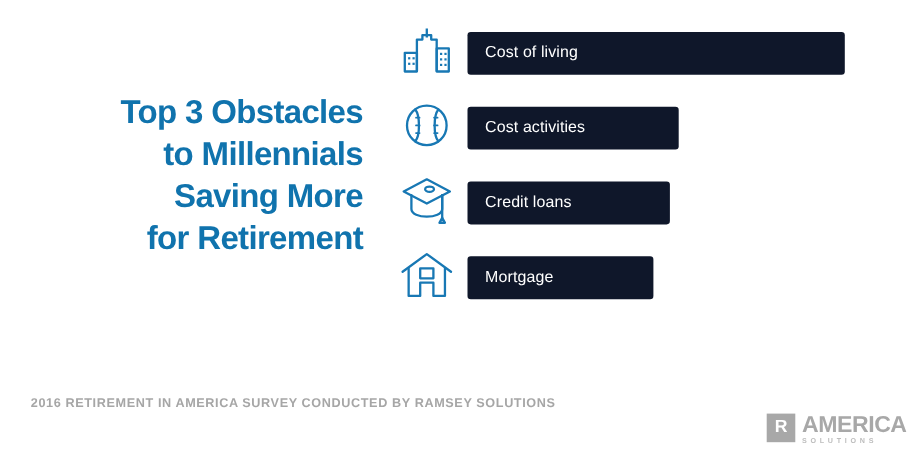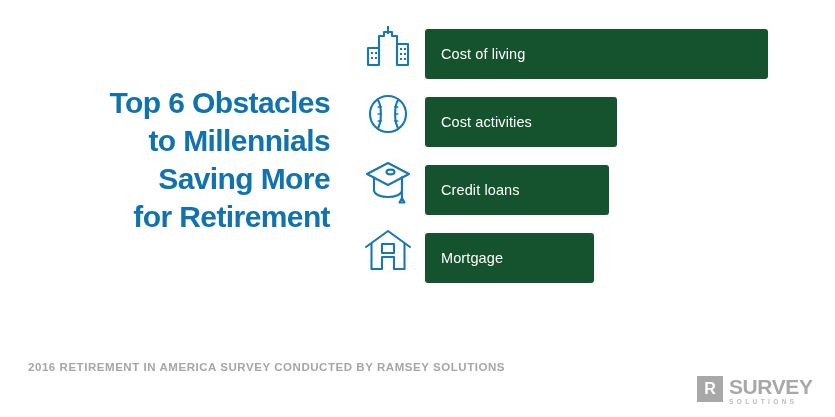--- a/index.html
+++ b/index.html
@@ -53,22 +53,22 @@
     height: 52px;
     display: flex;
     align-items: center;
     justify-content: center;
   }
   .row-icon svg { display: block; }
   .row-bar {
     position: absolute;
     left: 65px;
     top: 9px;
-    height: 50px;
-    background: #14532d;
+    height: 39px;
+    background: #0f172a;
     border-radius: 3px;
     display: flex;
     align-items: center;
   }
   .row-bar-label {
     color: #ffffff;
     font-size: 14.5px;
     line-height: 1;
     padding-left: 16px;
     letter-spacing: 0.1px;
@@ -121,21 +121,21 @@
     font-weight: bold;
     letter-spacing: 3.4px;
     color: #bdbdbd;
     margin-top: 1px;
   }
 </style>
 </head>
 <body>
 
 <div id="title-block">
-  <span class="title-line">Top 6 Obstacles</span>
+  <span class="title-line">Top 3 Obstacles</span>
   <span class="title-line">to Millennials</span>
   <span class="title-line">Saving More</span>
   <span class="title-line">for Retirement</span>
 </div>
 
 <div id="rows">
 
   <div class="row">
     <span class="row-icon">
       <svg width="48" height="48" viewBox="0 0 48 48" fill="none" stroke="#1878b4" stroke-width="2.1" stroke-linejoin="round">
@@ -214,16 +214,16 @@
 
 </div>
 
 <div id="footer-note">2016 RETIREMENT IN AMERICA SURVEY CONDUCTED BY RAMSEY SOLUTIONS</div>
 
 <div id="logo">
   <div id="logo-mark">
     <span id="logo-mark-letter">R</span>
   </div>
   <div id="logo-text">
-    <div id="logo-wordmark">SURVEY</div>
+    <div id="logo-wordmark">AMERICA</div>
     <div id="logo-sub">SOLUTIONS</div>
   </div>
 </div>
 
 </body></html>

